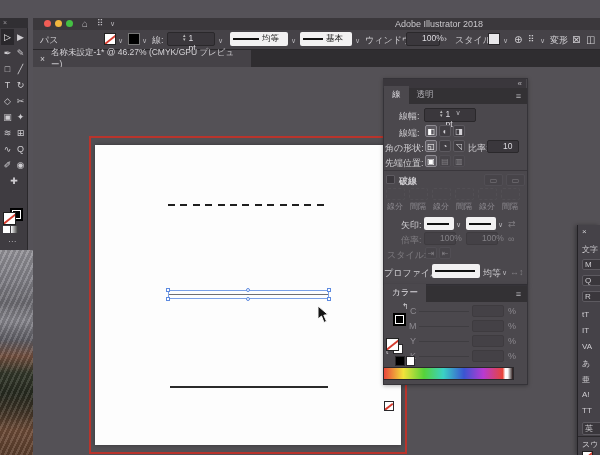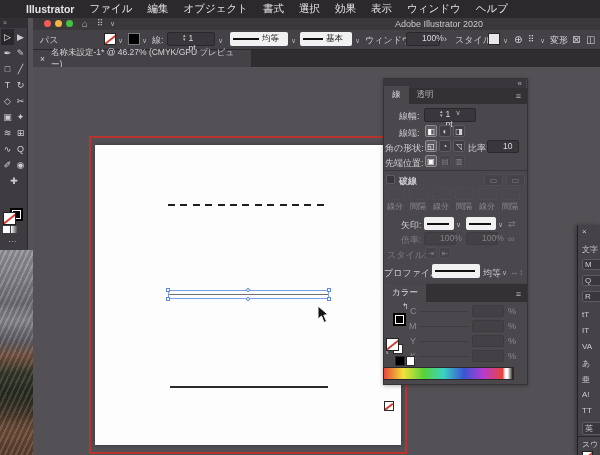--- a/index.html
+++ b/index.html
@@ -105,42 +105,29 @@
       #3a55d2 62%,#b83ad2 77%,#e8453a 92%,#ffffff 94%,#faf9f9 96%,#201010 100%);
     border:1px solid #2a282b; }
 
   svg { display:block; }
 </style>
 </head>
 <body>
 
 <div id="screen">
 
-  <div id="menubar" class="abs">
-    <span class="apple"></span>
-    <span class="app">Illustrator</span>
-    <span>ファイル</span>
-    <span>編集</span>
-    <span>オブジェクト</span>
-    <span>書式</span>
-    <span>選択</span>
-    <span>効果</span>
-    <span>表示</span>
-    <span>ウィンドウ</span>
-    <span>ヘルプ</span>
-  </div>
 
   <div id="titlebar" class="abs"></div>
   <div class="abs tl" style="left:44px;background:#f05c55;"></div>
   <div class="abs tl" style="left:55px;background:#f0b63e;"></div>
   <div class="abs tl" style="left:66px;background:#44c043;"></div>
   <span class="abs tbicon" style="left:82px;font-size:10px;">⌂</span>
   <span class="abs tbicon" style="left:97px;">⠿</span>
   <span class="abs tbicon chev" style="left:110px;top:20px;">∨</span>
-  <span id="titlebar-title" class="abs">Adobe Illustrator 2020</span>
+  <span id="titlebar-title" class="abs">Adobe Illustrator 2018</span>
 
   <div id="controlbar" class="abs"></div>
   <span class="abs lbl" style="left:40px;top:36px;">パス</span>
   <div class="abs swatch-none" style="left:104px;top:33px;width:12px;height:12px;border:1px solid #222;"></div>
   <span class="abs chev" style="left:118px;top:37px;">∨</span>
   <div class="abs" style="left:128px;top:33px;width:12px;height:12px;background:#000;box-shadow:inset 0 0 0 1px #777;"></div>
   <span class="abs chev" style="left:142px;top:37px;">∨</span>
   <span class="abs lbl" style="left:152px;top:36px;">線:</span>
   <div class="abs well" style="left:167px;top:32px;width:48px;height:14px;gap:3px;">
     <span class="stp">

